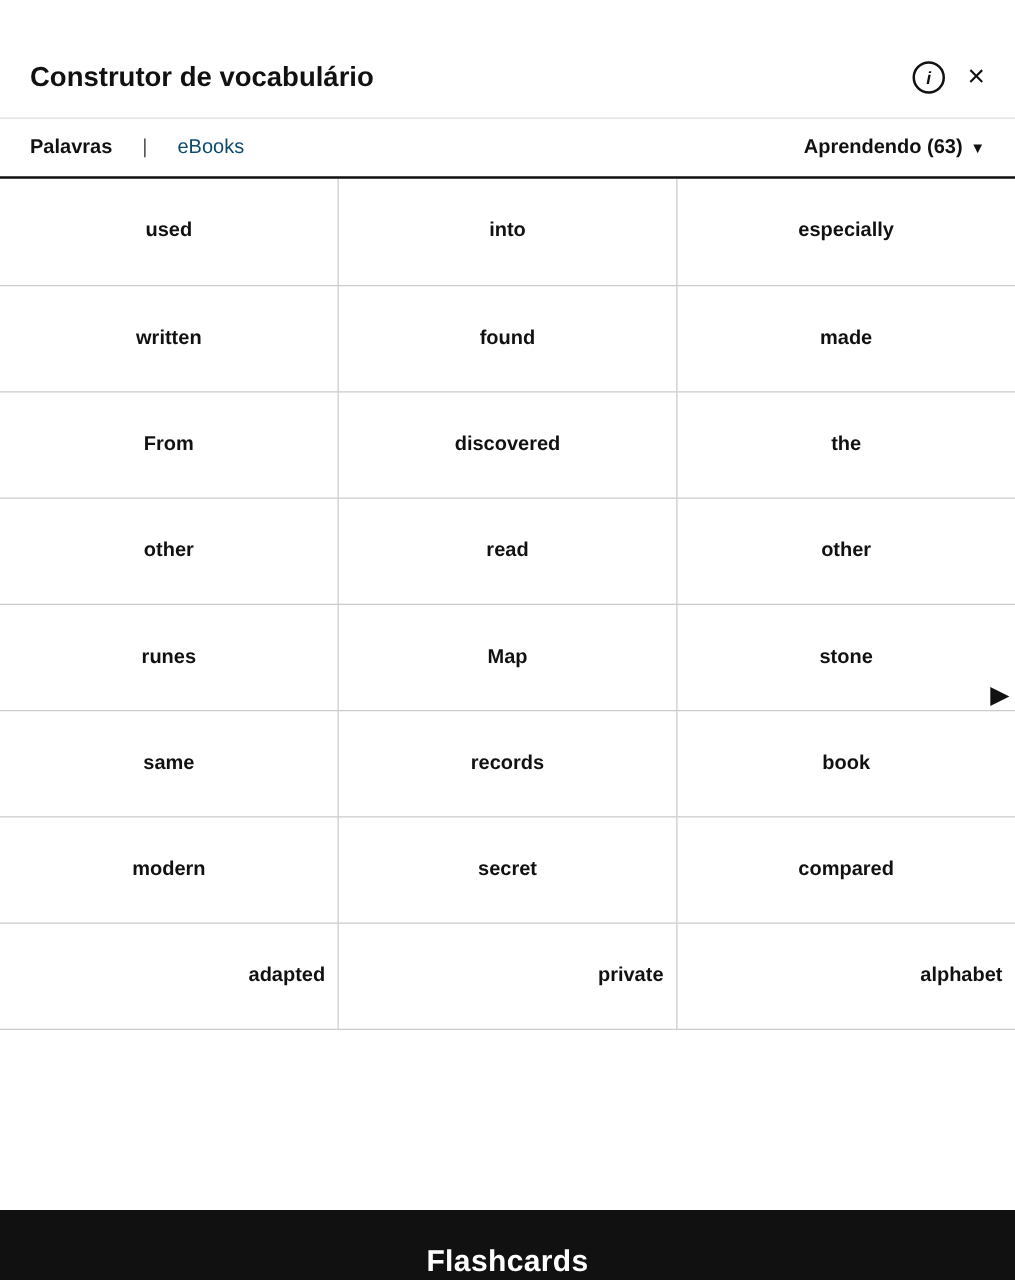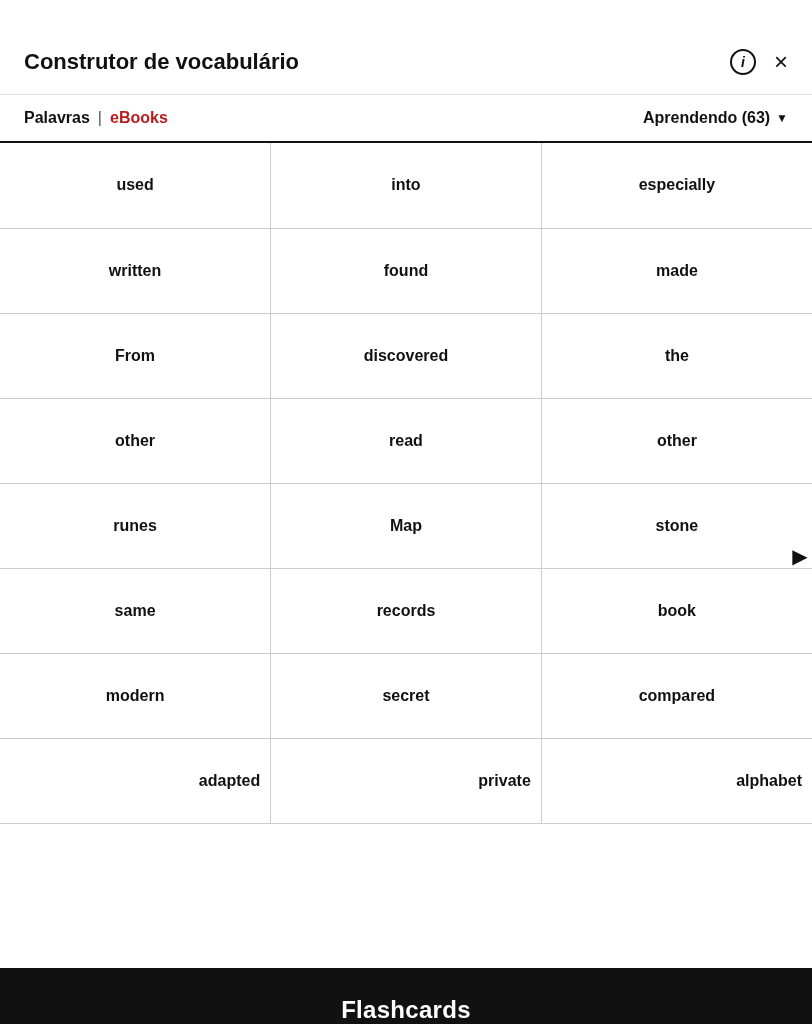--- a/index.html
+++ b/index.html
@@ -81,34 +81,34 @@
       display: flex;
       align-items: center;
       justify-content: space-between;
       padding: 14px 24px;
       border-bottom: 2px solid #111;
     }
 
     .nav-left {
       display: flex;
       align-items: center;
-      gap: 8px;
+      gap: 24px;
       font-size: 16px;
       font-weight: 600;
       color: #111;
     }
 
     .nav-divider {
       color: #555;
       font-weight: 400;
     }
 
     .nav-ebooks {
-      font-weight: 700;
-      color: #b91c1c;
+      font-weight: 400;
+      color: #0c4a6e;
     }
 
     .nav-right {
       display: flex;
       align-items: center;
       gap: 6px;
       font-size: 16px;
       font-weight: 700;
       color: #111;
       cursor: pointer;

